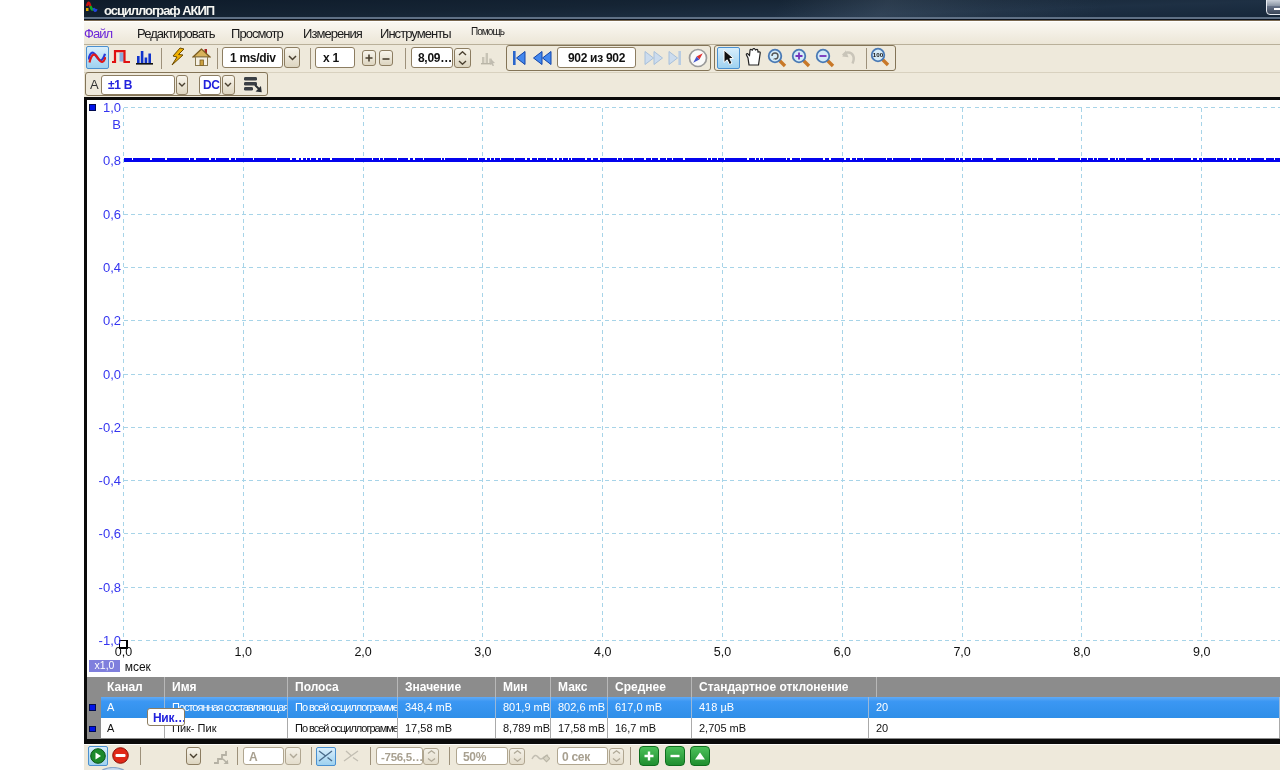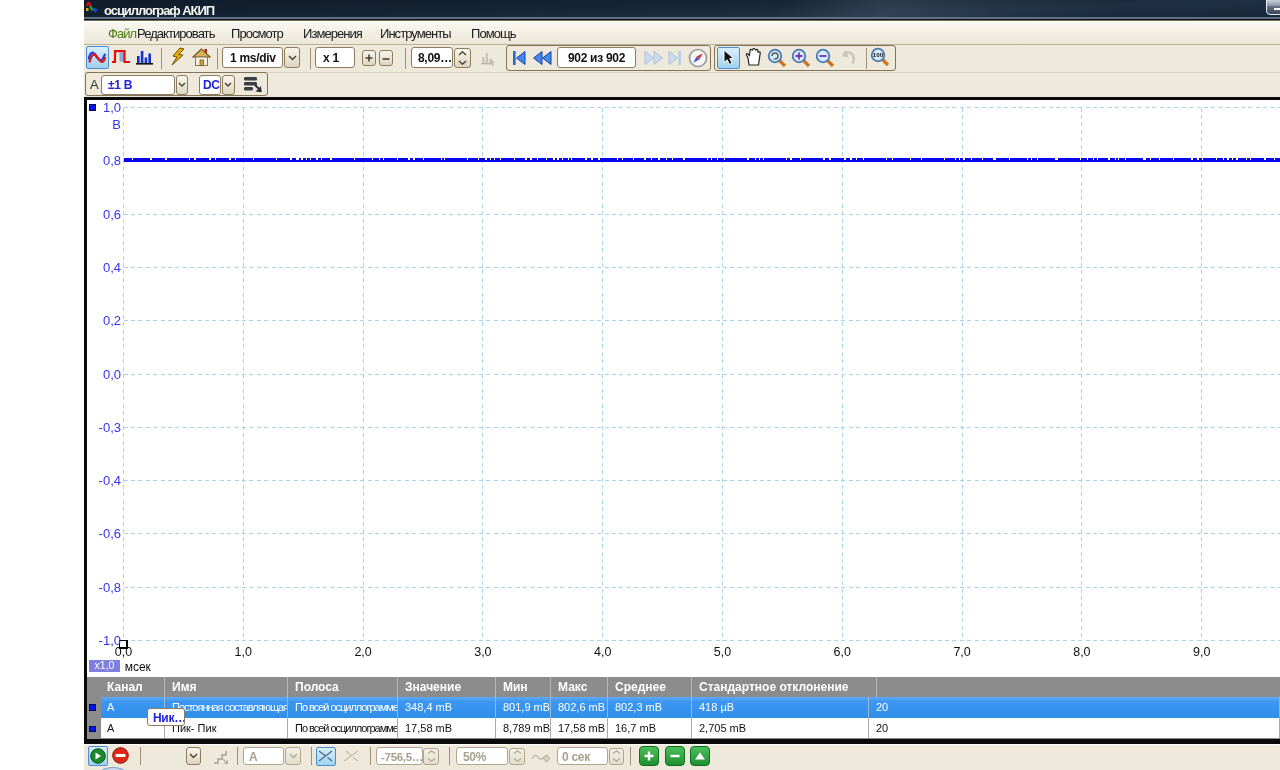--- a/index.html
+++ b/index.html
@@ -71,26 +71,26 @@
       </div>
   </div>
   <div class="strip" id="tline1"></div>
     <div class="strip" id="tline2"></div>
     <div class="strip" id="tline3"></div>
   <div class="strip" id="menubar"></div>
   <div class="strip" id="toolbar"></div>
   <div class="strip" id="chanrow"></div>
   <div class="strip" id="doc"></div>
   <div class="strip" id="status"></div>
-  <span style="position:absolute;left:24px;top:25.5px;font-size:13px;letter-spacing:-0.95px;color:#4d7c0f">Файл</span>
+  <span style="position:absolute;left:0;top:25.5px;font-size:13px;letter-spacing:-0.95px;color:#6d28d9">Файл</span>
     <span style="position:absolute;left:53px;top:25.5px;font-size:13px;letter-spacing:-0.95px;color:#1a1a1a">Редактировать</span>
     <span style="position:absolute;left:147px;top:25.5px;font-size:13px;letter-spacing:-0.95px;color:#1a1a1a">Просмотр</span>
     <span style="position:absolute;left:219px;top:25.5px;font-size:13px;letter-spacing:-0.95px;color:#1a1a1a">Измерения</span>
     <span style="position:absolute;left:296px;top:25.5px;font-size:13px;letter-spacing:-0.95px;color:#1a1a1a">Инструменты</span>
-    <span style="position:absolute;left:387px;top:25.5px;font-size:13px;letter-spacing:-0.95px;color:#1a1a1a">Помощь</span>
+    <span style="position:absolute;left:387px;top:25.5px;font-size:10px;letter-spacing:-0.95px;color:#1a1a1a">Помощь</span>
   <svg style="position:absolute;left:3px;top:100px" width="1193" height="556" shape-rendering="crispEdges">
       <line x1="36.5" y1="7.5" x2="36.5" y2="540.5" class="g"></line>
       <line x1="156.3" y1="7.5" x2="156.3" y2="540.5" class="g"></line>
       <line x1="276.1" y1="7.5" x2="276.1" y2="540.5" class="g"></line>
       <line x1="395.9" y1="7.5" x2="395.9" y2="540.5" class="g"></line>
       <line x1="515.7" y1="7.5" x2="515.7" y2="540.5" class="g"></line>
       <line x1="635.5" y1="7.5" x2="635.5" y2="540.5" class="g"></line>
       <line x1="755.3" y1="7.5" x2="755.3" y2="540.5" class="g"></line>
       <line x1="875.1" y1="7.5" x2="875.1" y2="540.5" class="g"></line>
       <line x1="994.9" y1="7.5" x2="994.9" y2="540.5" class="g"></line>
@@ -222,21 +222,21 @@
       <rect x="1176.6" y="58.3" width="2.2" height="1.5" fill="#fff"></rect>
       <rect x="1186.8" y="58.3" width="1.0" height="1.5" fill="#fff"></rect>
       <rect x="32.5" y="540.3" width="7.6" height="7.6" fill="#fff" stroke="#000" stroke-width="1.5"></rect>
     </svg>
   <div class="yl" style="top:100.0px">1,0</div>
 <div class="yl" style="top:153.3px">0,8</div>
 <div class="yl" style="top:206.6px">0,6</div>
 <div class="yl" style="top:259.9px">0,4</div>
 <div class="yl" style="top:313.2px">0,2</div>
 <div class="yl" style="top:366.5px">0,0</div>
-<div class="yl" style="top:419.8px">-0,3</div>
+<div class="yl" style="top:419.8px">-0,2</div>
 <div class="yl" style="top:473.1px">-0,4</div>
 <div class="yl" style="top:526.4px">-0,6</div>
 <div class="yl" style="top:579.7px">-0,8</div>
 <div class="yl" style="top:633.0px">-1,0</div>
 <div class="yl" style="top:116.5px">В</div>
 <div class="sq" style="left:5px;top:104px"></div>
 <div class="xl" style="left:19.5px">0,0</div>
 <div class="xl" style="left:139.3px">1,0</div>
 <div class="xl" style="left:259.1px">2,0</div>
 <div class="xl" style="left:378.9px">3,0</div>
@@ -259,21 +259,21 @@
       <div class="hc" style="left:508px;width:83px">Среднее</div>
       <div class="hc" style="left:592px;width:184px">Стандартное отклонение</div>
     </div>
 <div class="trow1">
       <div class="c1" style="left:0px;width:64px">A</div>
       <div class="c1" style="left:65px;width:122px"><span style="letter-spacing:-1.02px">Постоянная составляющая</span></div>
       <div class="c1" style="left:188px;width:109px"><span style="letter-spacing:-1.02px">По всей осциллограмме</span></div>
       <div class="c1" style="left:298px;width:97px">348,4 mB</div>
       <div class="c1" style="left:396px;width:54px">801,9 mB</div>
       <div class="c1" style="left:451px;width:56px">802,6 mB</div>
-      <div class="c1" style="left:508px;width:83px">802,3 mB</div>
+      <div class="c1" style="left:508px;width:83px">617,0 mB</div>
       <div class="c1" style="left:592px;width:176px">418 µB</div>
       <div class="c1" style="left:769px;width:410px">20</div>
     </div>
 <div class="trow2">
       <div class="c2" style="left:0px;width:64px">A</div>
       <div class="c2" style="left:65px;width:122px">Пик- Пик</div>
       <div class="c2" style="left:188px;width:109px"><span style="letter-spacing:-1.02px">По всей осциллограмме</span></div>
       <div class="c2" style="left:298px;width:97px">17,58 mB</div>
       <div class="c2" style="left:396px;width:54px">8,789 mB</div>
       <div class="c2" style="left:451px;width:56px">17,58 mB</div>

